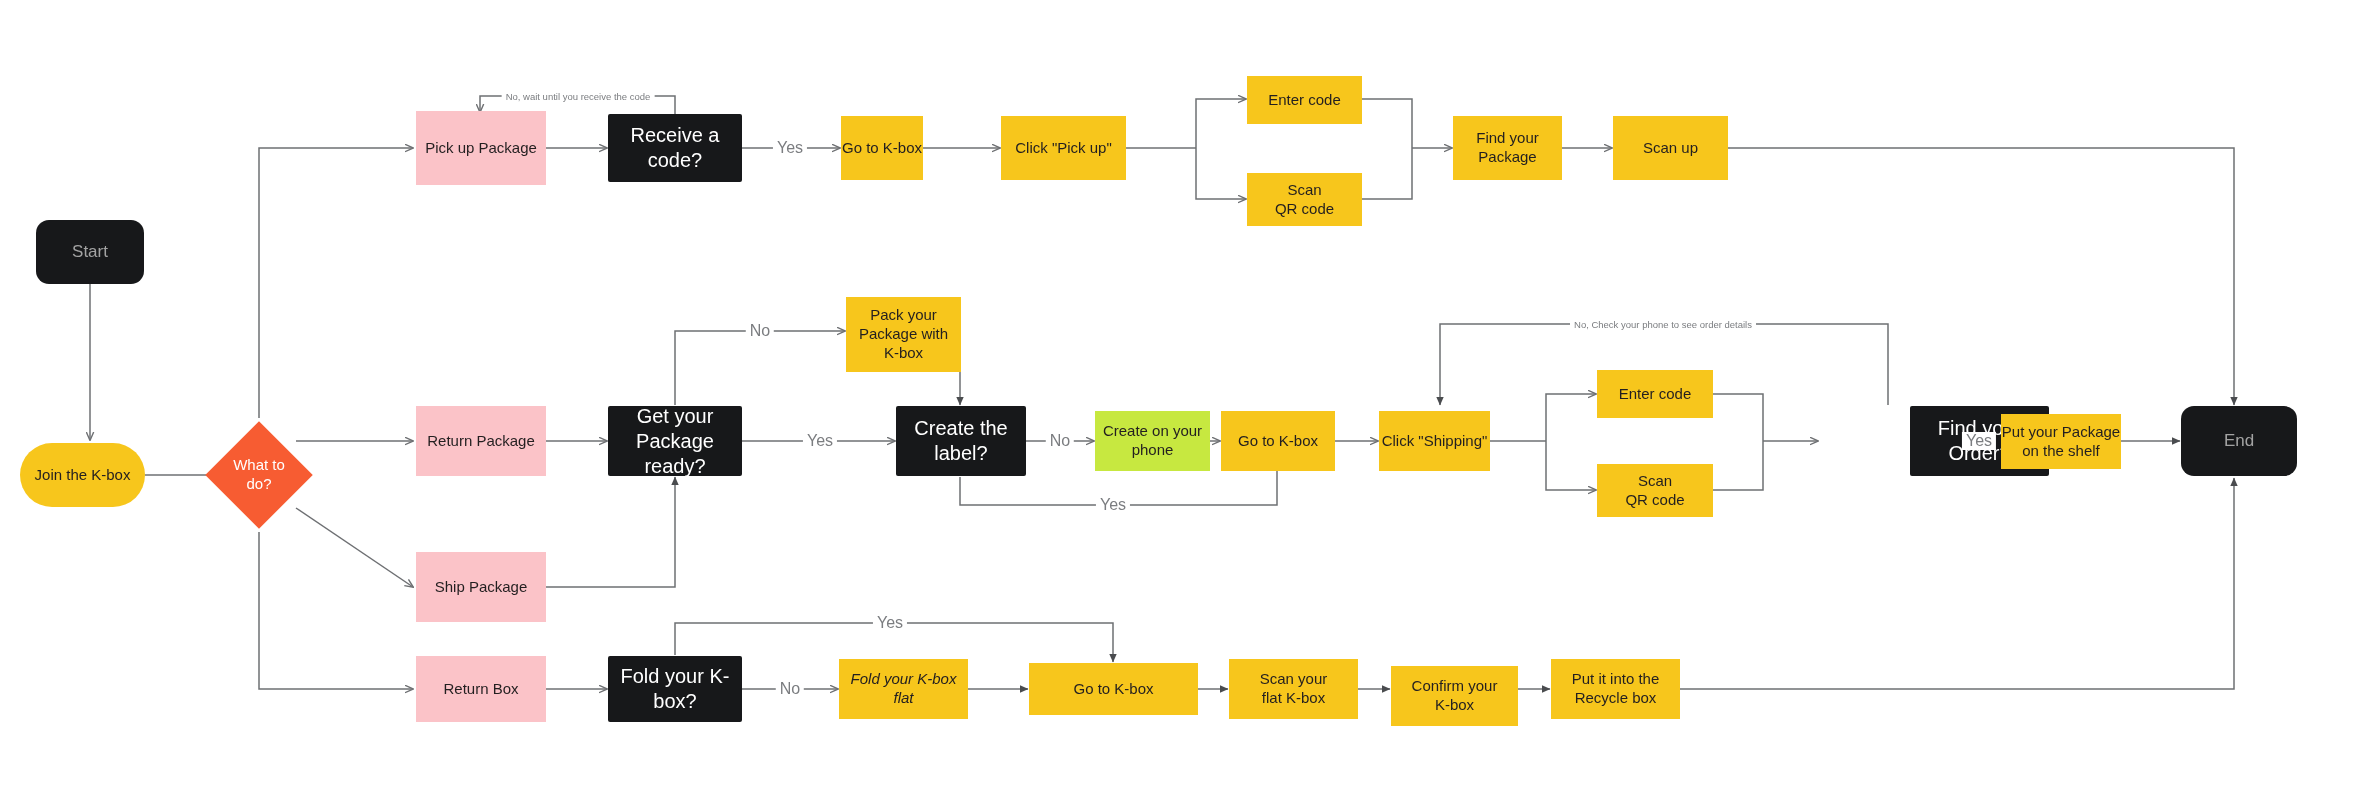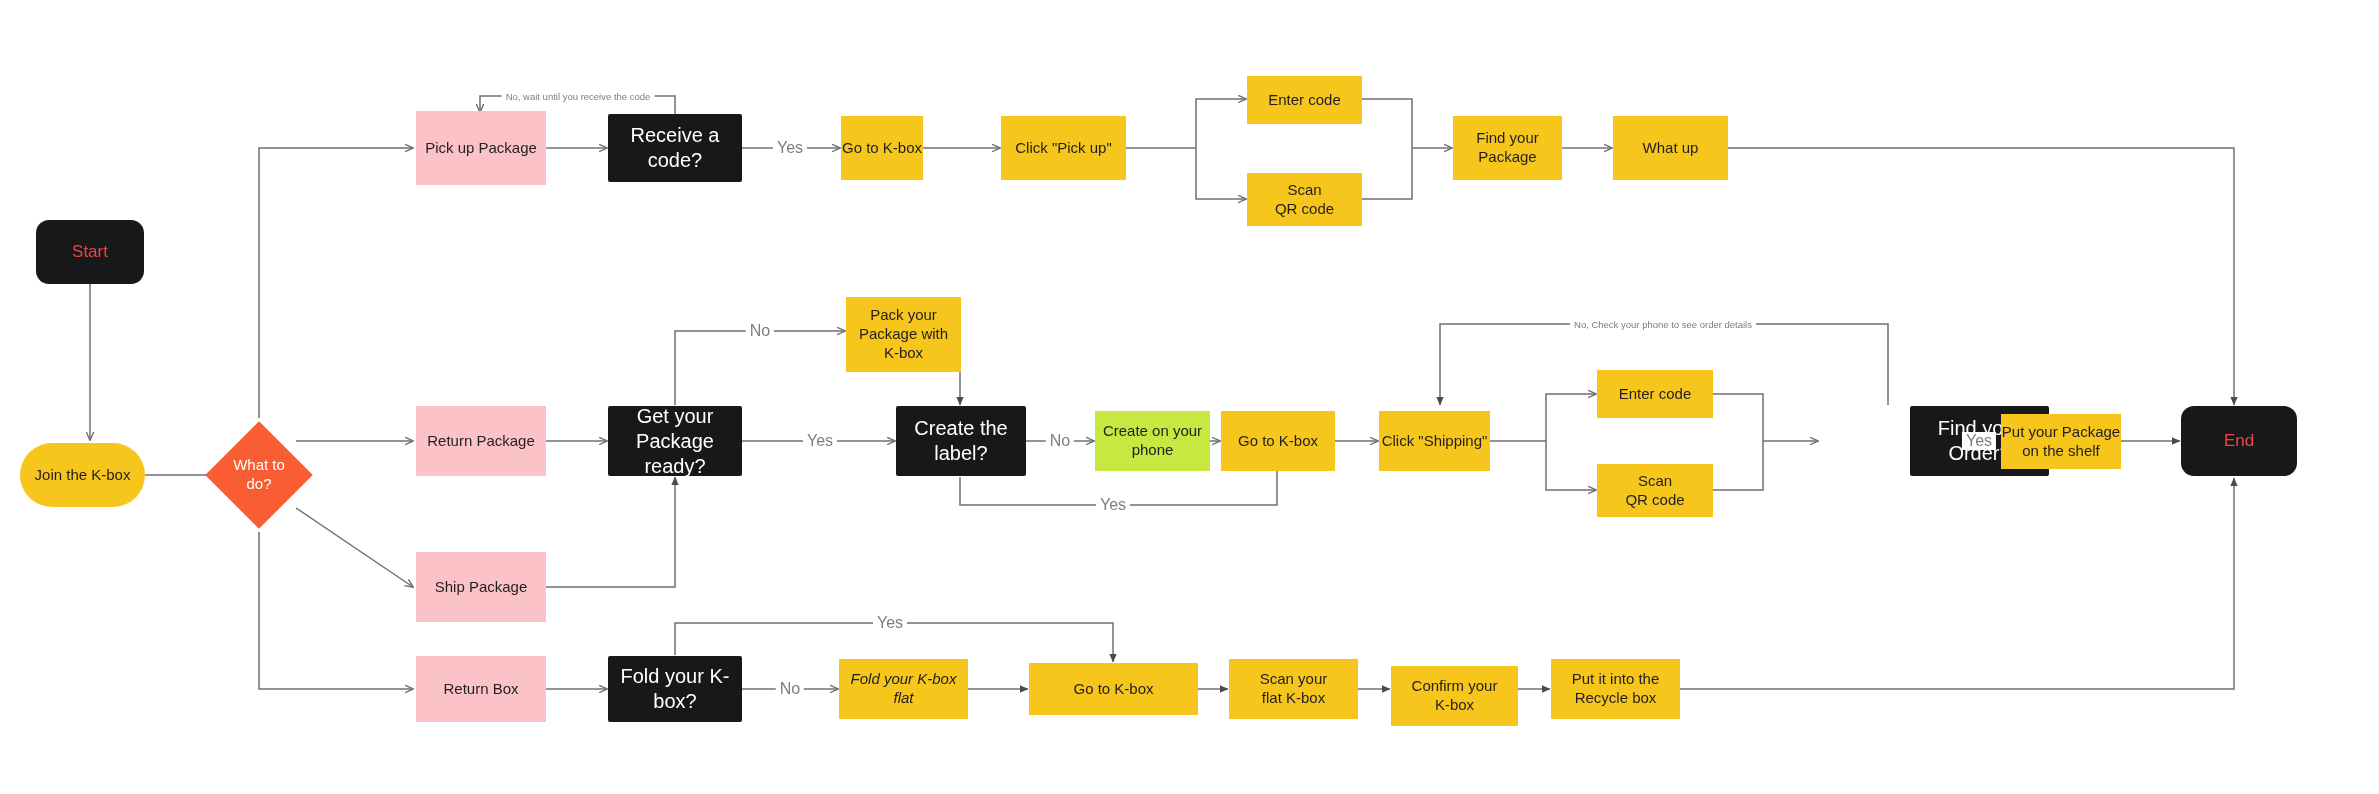--- a/index.html
+++ b/index.html
@@ -52,21 +52,21 @@
     font-size: 15px;
   }
   .n-dark {
     background: #17181A;
     color: #ffffff;
     font-size: 20px;
     border-radius: 2px;
   }
   .n-terminal {
     background: #17181A;
-    color: #ef4444;
+    color: #a3a3a3;
     font-size: 17px;
     border-radius: 13px;
   }
   .n-diamond {
     background: transparent;
     color: #ffffff;
     font-size: 15px;
   }
   .diamond-shape {
     position: absolute;
@@ -229,21 +229,21 @@
     <span>Scan
 QR code</span>
   </div>
 
   <div class="node n-process" style="left:1453px; top:116px; width:109px; height:64px;">
     <span>Find your
 Package</span>
   </div>
 
   <div class="node n-process" style="left:1613px; top:116px; width:115px; height:64px;">
-    <span>What up</span>
+    <span>Scan up</span>
   </div>
 
   <div class="node n-pink" style="left:416px; top:406px; width:130px; height:70px;">
     <span>Return Package</span>
   </div>
 
   <div class="node n-pink" style="left:416px; top:552px; width:130px; height:70px;">
     <span>Ship Package</span>
   </div>
 

